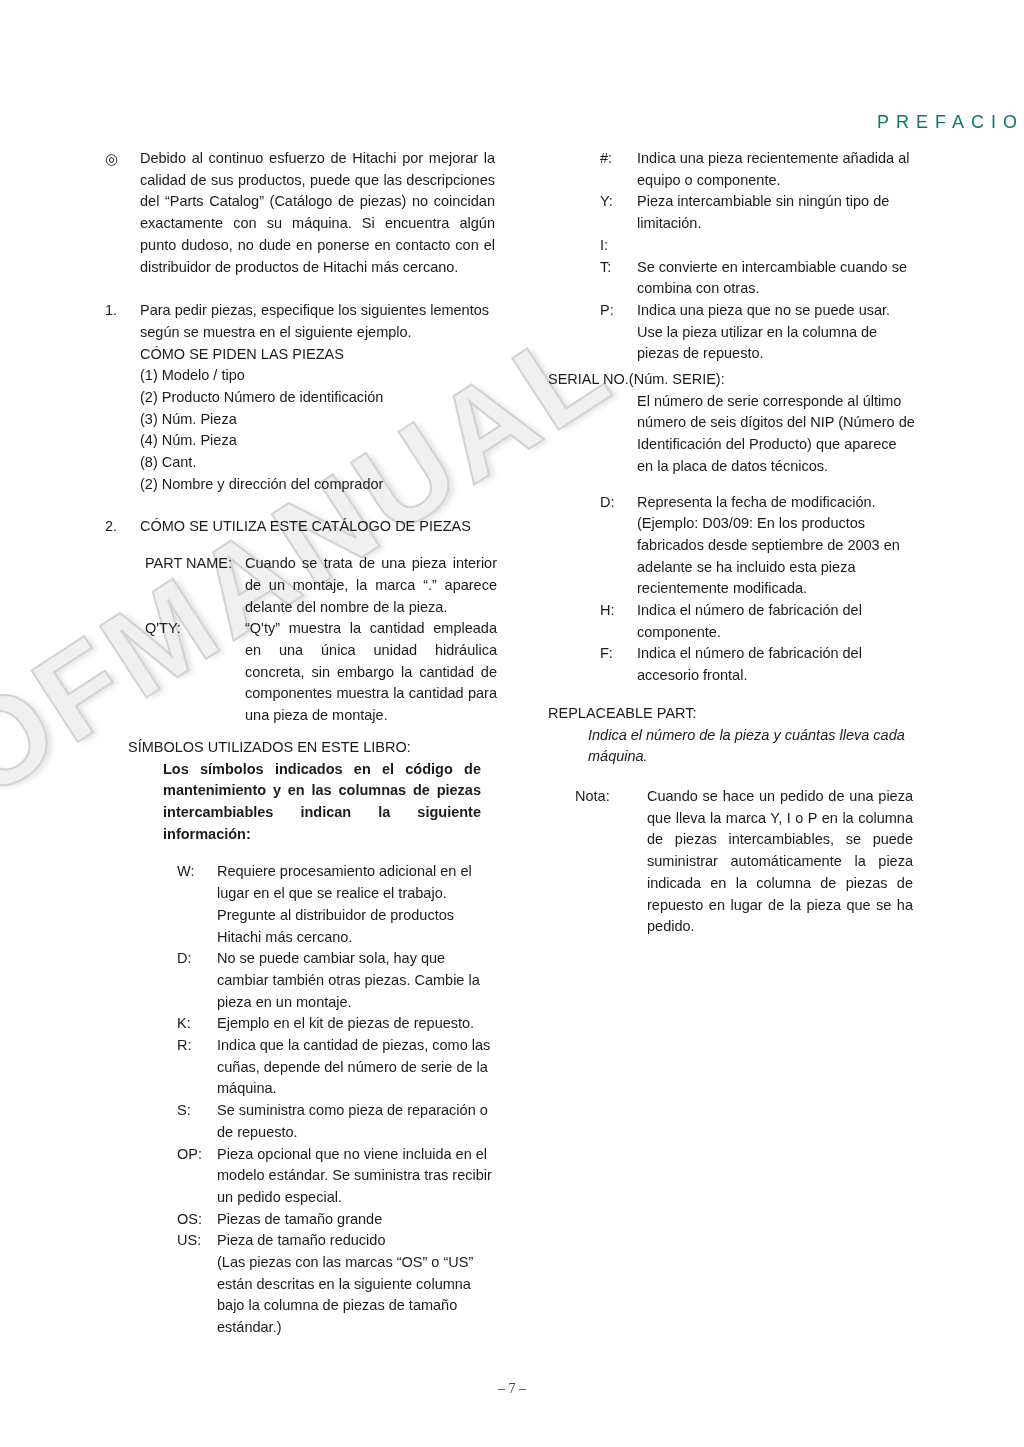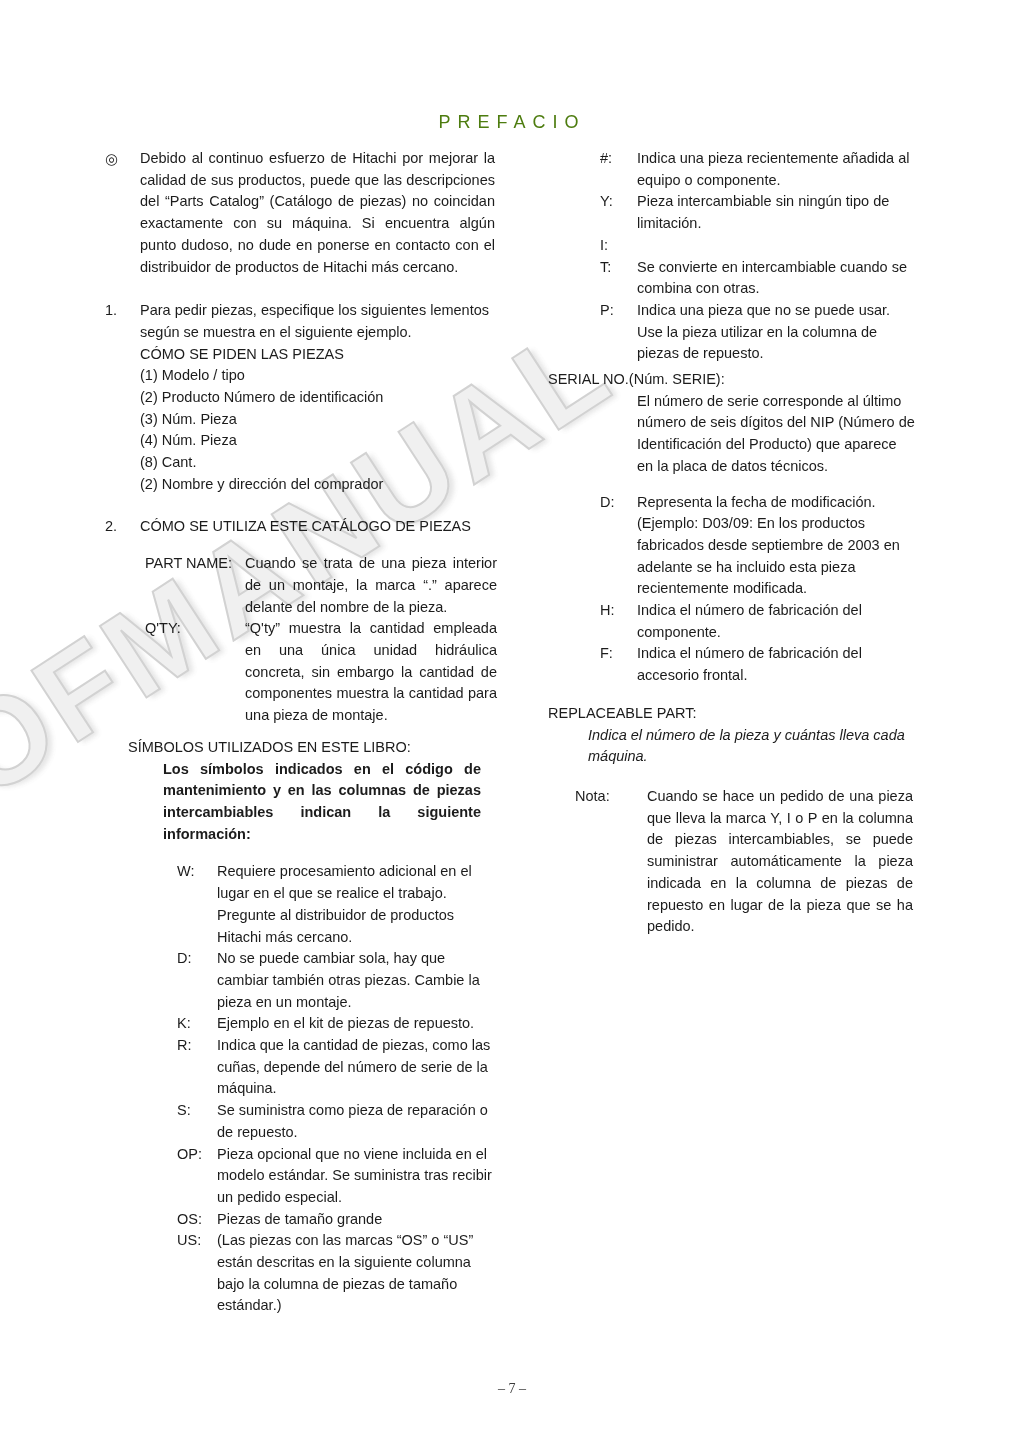--- a/index.html
+++ b/index.html
@@ -26,22 +26,22 @@
     color:#ececec;
     -webkit-text-stroke:2px #c3c3c3;
     text-shadow:4px 4px 5px rgba(120,120,120,0.25);
     opacity:.75;
     z-index:0;
     user-select:none;
   }
   .content{position:relative;z-index:1;}
   .title{
     position:absolute;left:0;top:112px;width:100%;
-    text-align:center;
-    font-size:18px;letter-spacing:7px;color:#4d7c0f;
+    text-align:right;
+    font-size:18px;letter-spacing:7px;color:#0f766e;
   }
   .col-left{position:absolute;left:105px;top:148px;width:392px;}
   .col-right{position:absolute;left:548px;top:148px;width:368px;}
 
   .intro{display:flex;}
   .intro .bullet{width:35px;flex:0 0 35px;font-size:15px;}
   .intro .txt{width:355px;text-align:justify;}
 
   .numsec{margin-top:22px;display:flex;}
   .numsec.second{margin-top:20px;}
@@ -197,20 +197,21 @@
             <div class="key">OS:</div>
             <div class="symtxt">
               <div>Piezas de tamaño grande</div>
 
             </div>
           </div>
 
           <div class="symrow">
             <div class="key">US:</div>
             <div class="symtxt">
+              <div>Pieza de tamaño reducido</div>
               <div>(Las piezas con las marcas “OS” o “US” están descritas en la siguiente columna bajo la columna de piezas de tamaño estándar.)</div>
             </div>
           </div>
         </div>
 
     </div>
 
     <div class="col-right">
 
       <div class="marklist">

